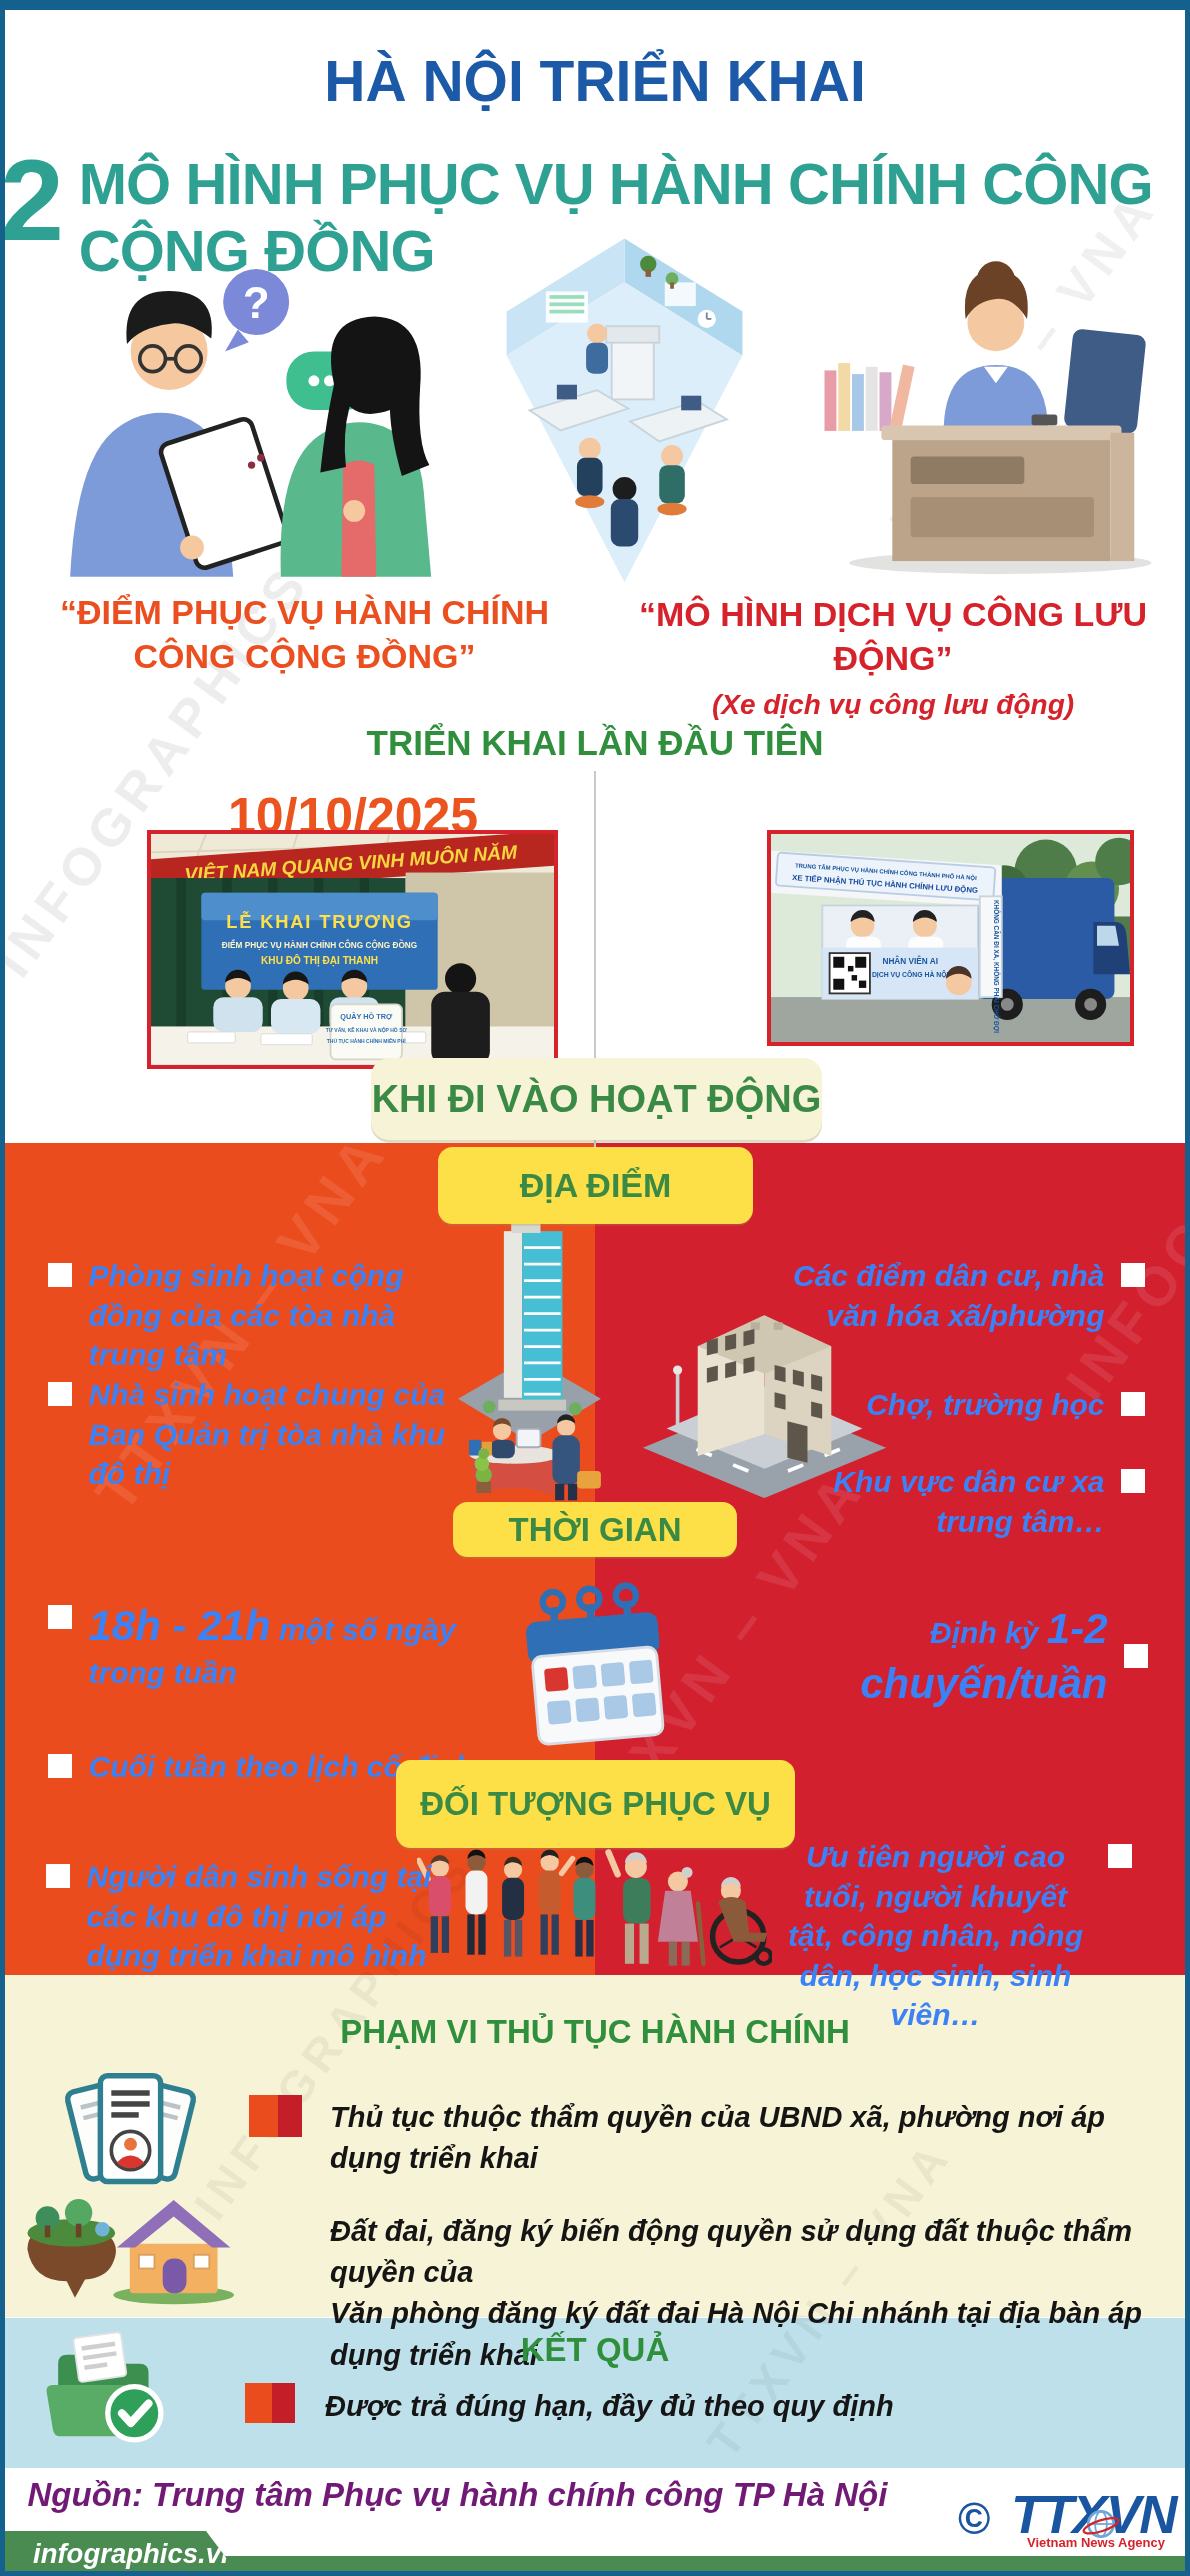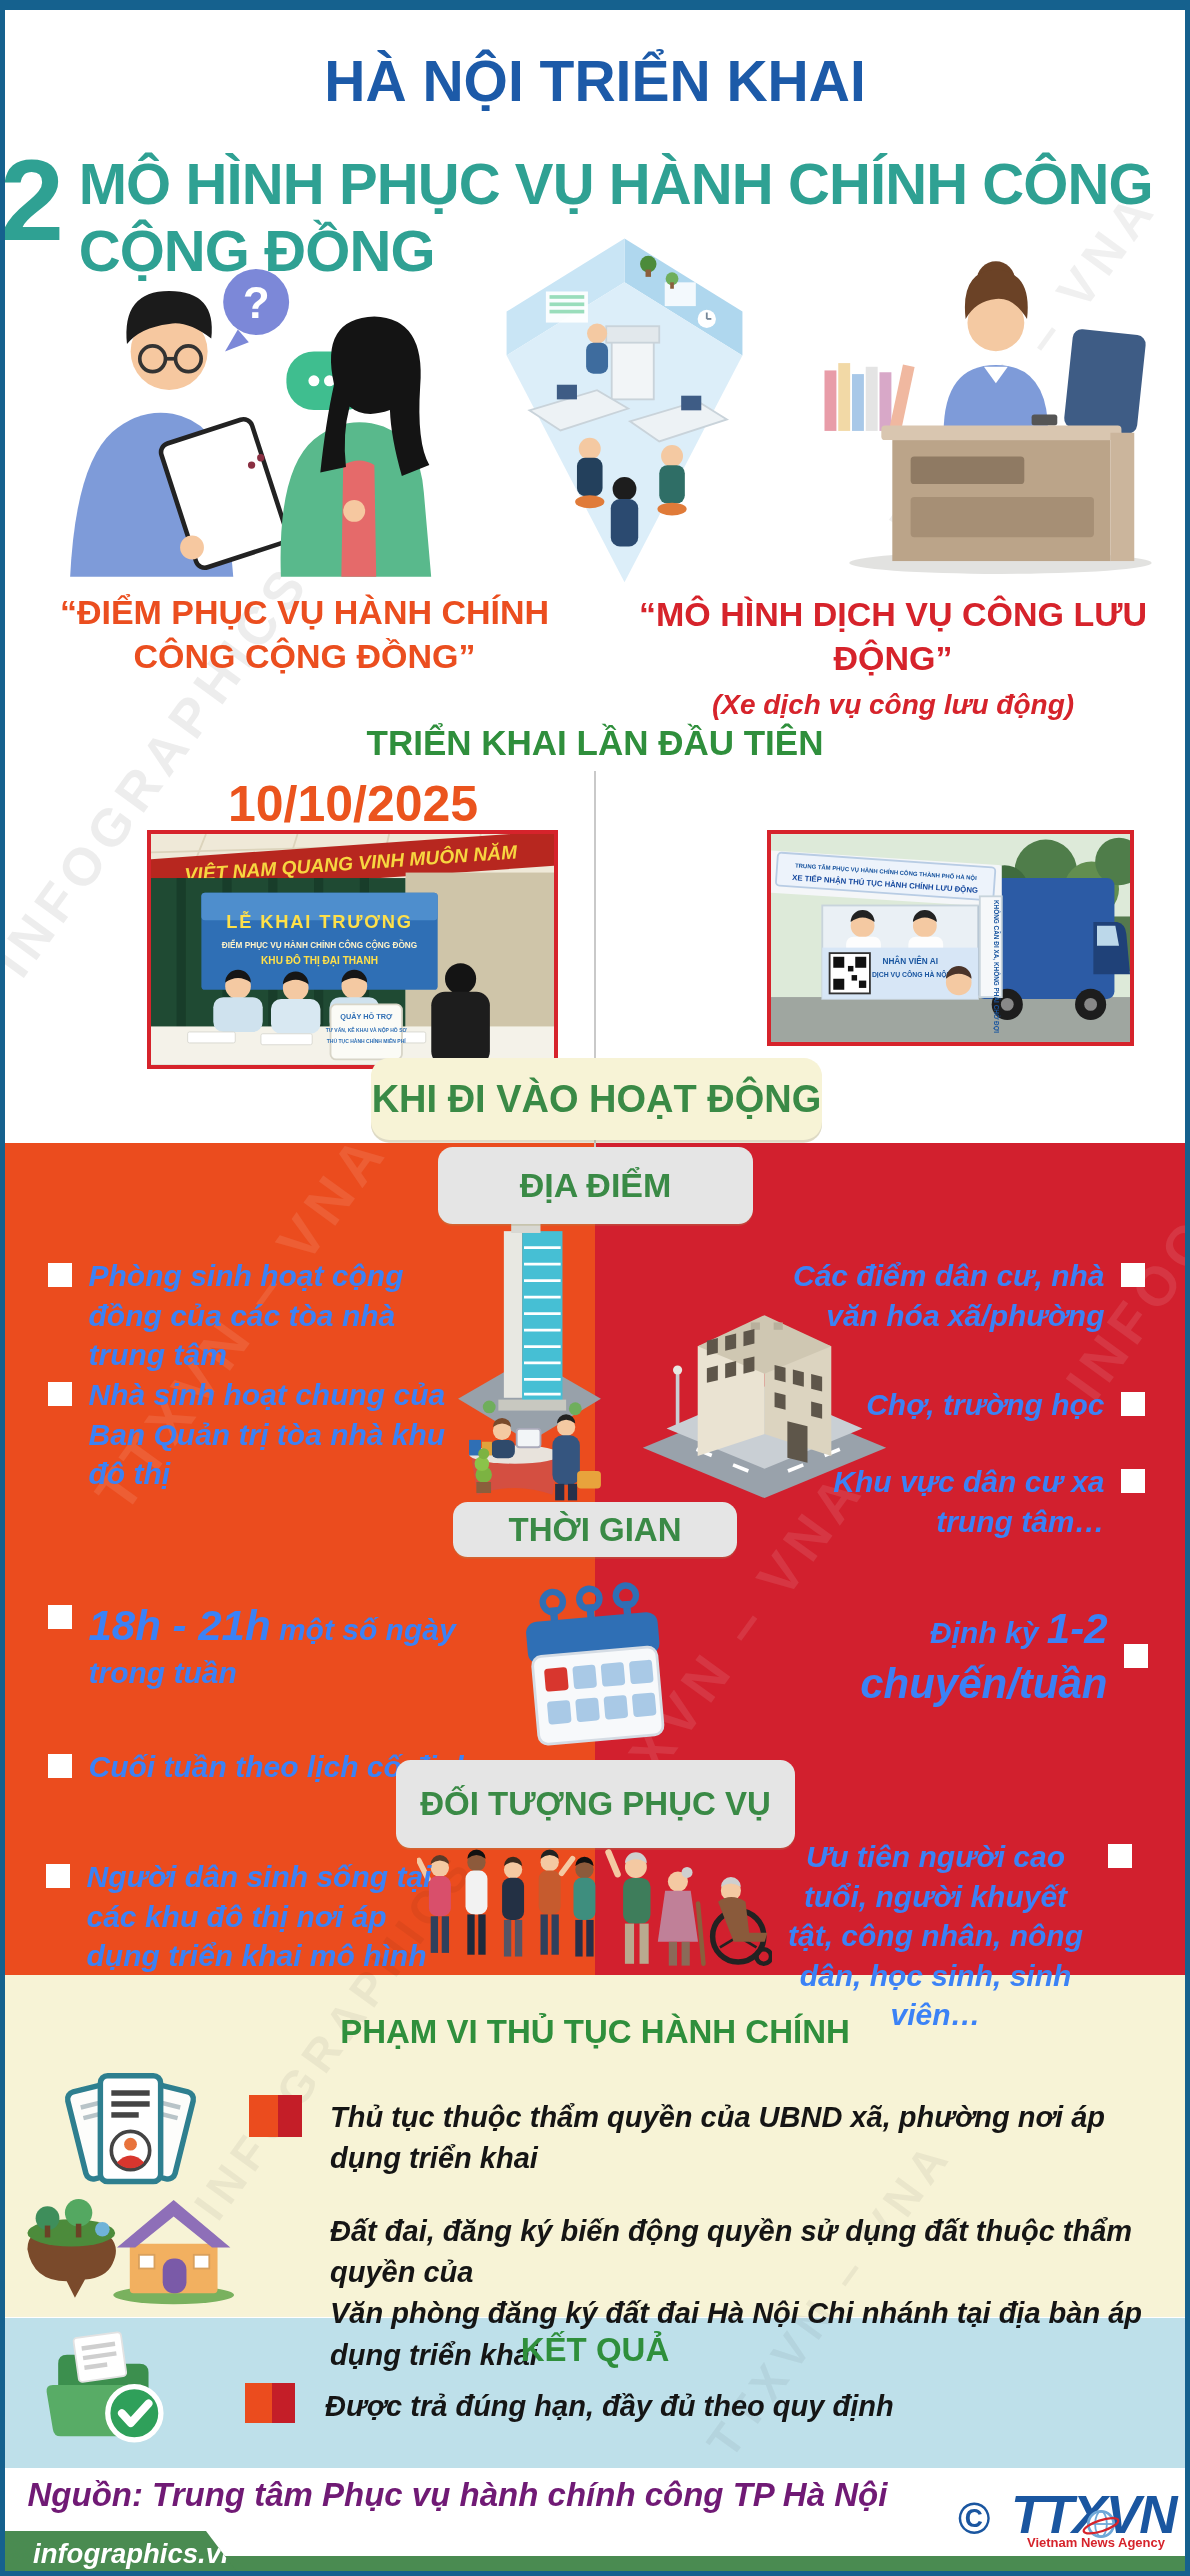--- a/index.html
+++ b/index.html
@@ -8,30 +8,30 @@
   .abs{position:absolute;}
   .frame{position:absolute;inset:0;border:5.5px solid #15618E;pointer-events:none;z-index:60;}
   .topbar{position:absolute;top:0;left:0;width:100%;height:10px;background:#15618E;z-index:61;}
   .title1{top:48px;left:0;width:100%;text-align:center;color:#1C5AA8;font-size:57px;font-weight:bold;z-index:4;}
   .title2{top:117px;left:0;width:100%;display:flex;justify-content:center;align-items:center;gap:14.7px;color:#2FA193;z-index:4;}
   .title2 .num{font-size:115px;font-weight:bold;line-height:1;}
   .title2 .txt{font-size:58px;font-weight:bold;letter-spacing:-0.9px;margin-top:33px;}
   .model{z-index:4;text-align:center;font-weight:bold;font-size:34px;line-height:1.28;}
   .model .note{font-size:28px;font-style:italic;font-weight:bold;margin-top:7.3px;}
   .deploy-head{top:723px;left:0;width:100%;text-align:center;color:#2F8F3C;font-size:35px;font-weight:bold;z-index:4;}
-  .date{font-size:50px;font-weight:bold;text-align:center;z-index:4;}
+  .date{font-size:50px;font-weight:bold;text-align:center;z-index:4;margin-top:12px;}
   .vline{left:594px;top:771px;width:1.8px;height:379px;background:#C9C9C9;z-index:3;}
   .photo{border:4.6px solid #D6232B;background:#fff;z-index:4;}
   .photo svg{display:block;}
   .op-box{left:371px;top:1058px;width:451px;height:82px;background:#F7F3D6;border-radius:18.3px;
           box-shadow:0 2.7px 0 rgba(160,150,90,.35);display:flex;align-items:center;justify-content:center;
           color:#3A8A46;font-size:38px;font-weight:bold;z-index:5;text-align:center;}
   .band-left{top:1143px;left:0;width:595px;height:832px;background:#EB4C1E;z-index:1;}
   .band-right{top:1143px;left:595px;width:595px;height:832px;background:#D2202E;z-index:1;}
-  .pill{background:#e5e5e5;border-radius:14.7px;color:#3A8A46;font-weight:bold;display:flex;
+  .pill{background:#fde047;border-radius:14.7px;color:#3A8A46;font-weight:bold;display:flex;
         align-items:center;justify-content:center;z-index:5;box-shadow:0 1.8px 0 rgba(160,150,90,.3);}
   .itm{display:flex;gap:16.5px;color:#3b82f6;font-weight:bold;font-style:italic;font-size:30px;line-height:1.32;z-index:4;}
   .itm .sq{width:24px;height:24px;background:#fff;flex:none;margin-top:7.3px;}
   .itm.r{flex-direction:row-reverse;text-align:right;}
   .big{font-size:42px;}
   .scope-bg{top:1975px;left:0;width:1190px;height:342px;background:#F7F3D6;z-index:1;}
   .result-bg{top:2318px;left:0;width:1190px;height:150px;background:#BEE0EA;z-index:1;}
   .sec-title{left:0;width:100%;text-align:center;color:#2F8F3C;font-size:33px;font-weight:bold;z-index:4;}
   .dual{background:linear-gradient(90deg,#EB4C1E 0 55%,#C41E28 55% 100%);z-index:4;}
   .dark-it{color:#151515;font-weight:bold;font-style:italic;font-size:29px;line-height:1.42;z-index:4;}

